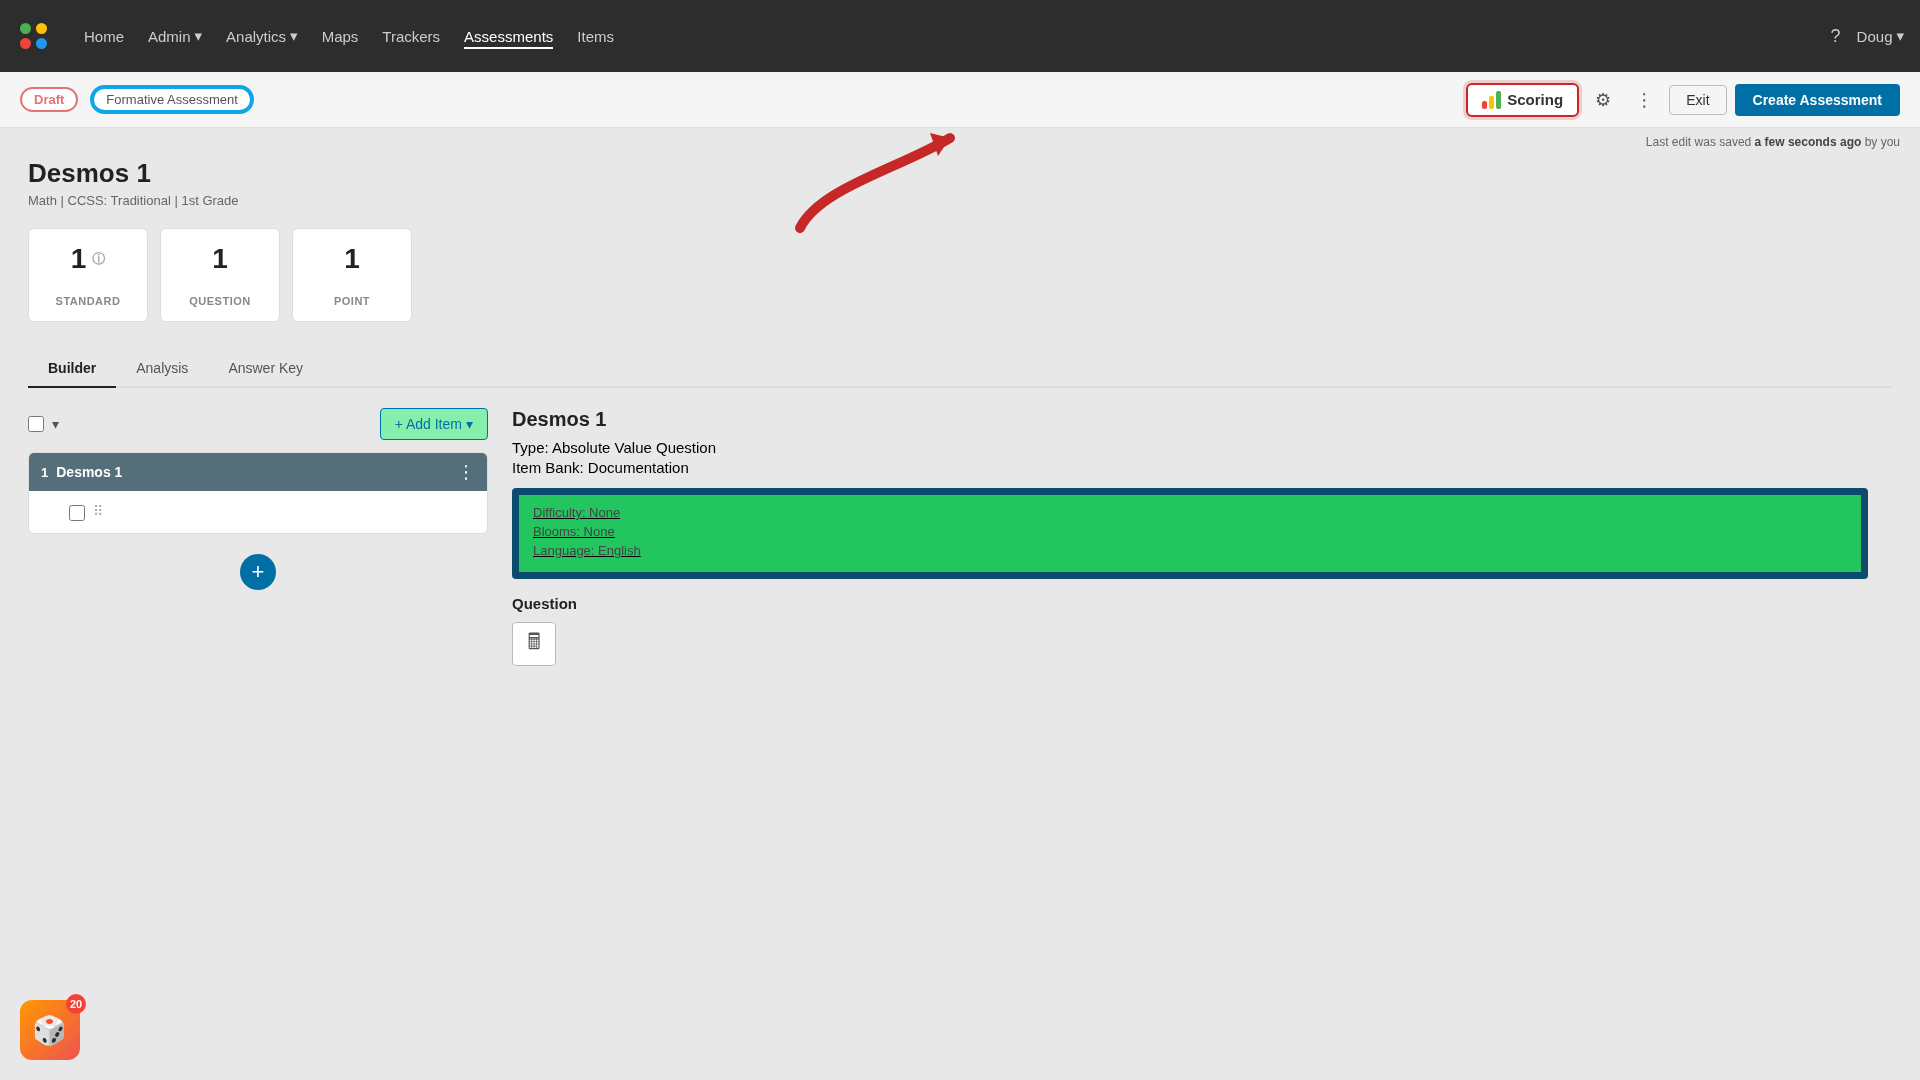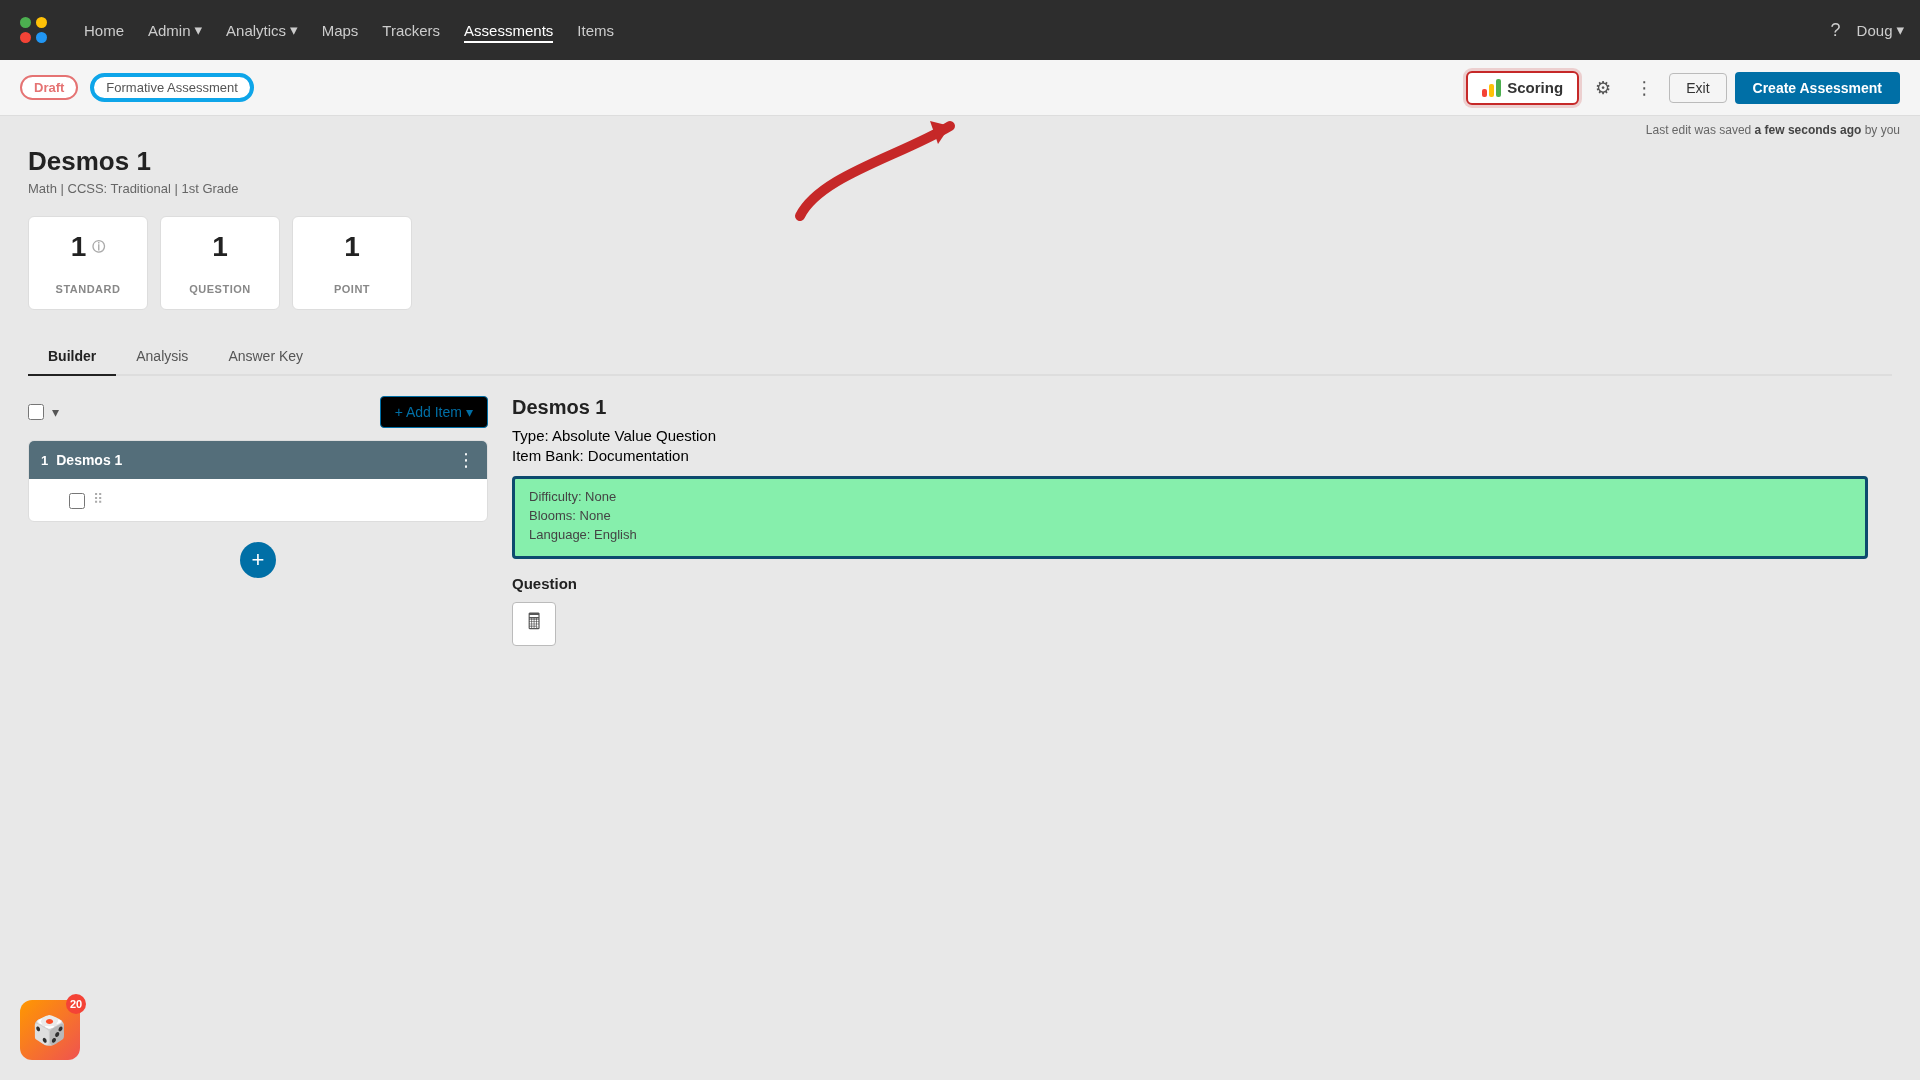--- a/index.html
+++ b/index.html
@@ -1,21 +1,21 @@
 <!DOCTYPE html>
 <html><head>
   <meta charset="utf-8">
   <style>
     * { box-sizing: border-box; margin: 0; padding: 0; }
     body { font-family: -apple-system, BlinkMacSystemFont, 'Segoe UI', sans-serif; background: #e8e8e8; min-height: 1080px; }
 
     
     .topnav {
       background: #2d2d2d;
-      height: 60px;
+      height: 72px;
       display: flex;
       align-items: center;
       padding: 0 16px;
       gap: 24px;
     }
     .logo {
       width: 36px; height: 36px;
       display: flex; align-items: center; justify-content: center;
       margin-right: 8px;
     }
@@ -160,21 +160,21 @@
     .detail-panel { flex: 1; padding: 0 24px; }
 
     
     .toolbar-row {
       display: flex; align-items: center; gap: 8px; margin-bottom: 12px;
     }
     .checkbox-input { width: 16px; height: 16px; cursor: pointer; }
     .chevron-btn { background: none; border: none; font-size: 14px; cursor: pointer; color: #555; }
     .add-item-btn {
       margin-left: auto;
-      background: #000000;
+      background: #86efac;
       border: 1px solid #006fa6;
       color: #006fa6;
       border-radius: 4px;
       padding: 7px 14px;
       font-size: 14px;
       cursor: pointer;
       display: flex; align-items: center; gap: 4px;
       font-weight: 500;
     }
 
@@ -218,23 +218,24 @@
       background: #006fa6; color: #fff;
       display: flex; align-items: center; justify-content: center;
       font-size: 22px; cursor: pointer; border: none;
       line-height: 1;
     }
 
     
     .detail-title { font-size: 20px; font-weight: 700; color: #222; margin-bottom: 8px; }
     .detail-line { font-size: 15px; color: #000000; margin-bottom: 3px; }
     .detail-meta-box {
-      border: 3px solid #0c4a6e; border-radius: 4px;
+      border: 7px solid #0c4a6e; border-radius: 4px;
       padding: 10px 14px; margin: 12px 0;
-      background: #86efac;
+      background: #22c55e;
+      text-decoration: underline;
     }
     .detail-meta-line { font-size: 13px; color: #444; margin-bottom: 4px; }
     .detail-section-title { font-size: 15px; font-weight: 700; color: #222; margin: 16px 0 10px; }
     .calc-icon {
       width: 44px; height: 44px; border: 1px solid #bbb; border-radius: 4px;
       display: flex; align-items: center; justify-content: center;
       font-size: 22px; background: #fff; color: #555;
     }
   </style>
 </head>

